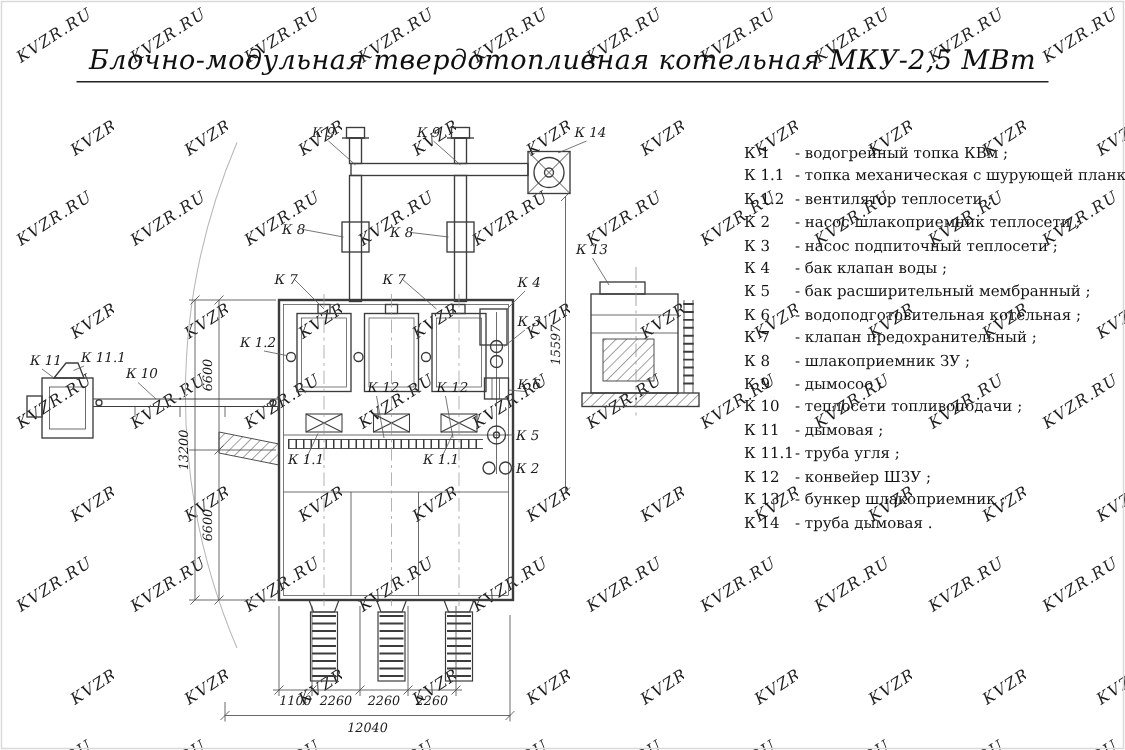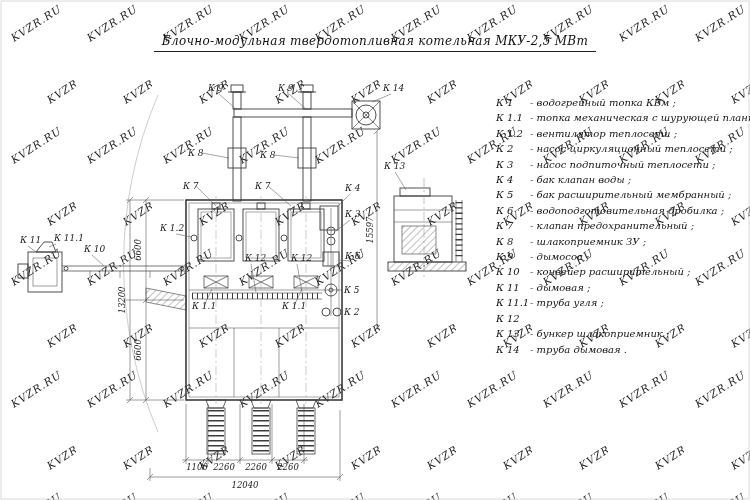--- a/index.html
+++ b/index.html
@@ -1,23 +1,23 @@
 <!DOCTYPE html>
 <html><head>
 <meta charset="utf-8">
 <style>
   html,body{margin:0;padding:0;background:#fff;}
   .sheet{position:relative;width:750px;height:500px;background:#fff;overflow:hidden;
          font-family:"DejaVu Serif",serif;color:#111;}
   .sheet svg{position:absolute;left:0;top:0;}
   .title-wrap{position:absolute;top:30px;left:0;width:100%;text-align:center;z-index:5;}
-  .title-wrap span{display:inline-block;font-style:italic;font-size:12px;letter-spacing:.3px;
+  .title-wrap span{display:inline-block;font-style:italic;font-size:18px;letter-spacing:.3px;
          color:#101010;border-bottom:1.3px solid #222;padding:0 8px 3px;}
   .legend{position:absolute;left:496px;top:95px;width:252px;z-index:5;}
-  .legend .row{display:flex;font-style:italic;font-size:10px;line-height:15.4px;color:#141414;}
+  .legend .row{display:flex;font-size:10px;line-height:15.4px;color:#141414;}
   .legend .k{flex:0 0 34px;white-space:nowrap;}
   .legend .d{flex:1;white-space:nowrap;}
   text{font-family:"DejaVu Serif",serif;font-style:italic;fill:#1c1c1c;}
   .lbl{font-size:9px;}
   .dim{font-size:8.5px;}
 </style>
 </head>
 <body>
 
 <div class="sheet">
@@ -293,64 +293,65 @@
     <div class="row">
         <span class="k">К 1.1</span>
         <span class="d">-  топка механическая с шурующей планкой ;</span>
       </div>
     <div class="row">
         <span class="k">К 1.2</span>
         <span class="d">-  вентилятор теплосети ;</span>
       </div>
     <div class="row">
         <span class="k">К 2</span>
-        <span class="d">-  насос циркуляционный теплосети ;</span>
+        <span class="d">-  насос шлакоприемник теплосети ;</span>
       </div>
     <div class="row">
         <span class="k">К 3</span>
         <span class="d">-  насос подпиточный теплосети ;</span>
       </div>
     <div class="row">
         <span class="k">К 4</span>
         <span class="d">-  бак клапан воды ;</span>
       </div>
     <div class="row">
         <span class="k">К 5</span>
         <span class="d">-  бак расширительный мембранный ;</span>
       </div>
     <div class="row">
         <span class="k">К 6</span>
-        <span class="d">-  водоподготовительная дробилка ;</span>
+        <span class="d">-  водоподготовительная котельная ;</span>
       </div>
     <div class="row">
         <span class="k">К 7</span>
         <span class="d">-  клапан предохранительный ;</span>
       </div>
     <div class="row">
         <span class="k">К 8</span>
         <span class="d">-  шлакоприемник ЗУ ;</span>
       </div>
     <div class="row">
         <span class="k">К 9</span>
         <span class="d">-  дымосос ;</span>
       </div>
     <div class="row">
         <span class="k">К 10</span>
-        <span class="d">-  конвейер расширительный ;</span>
+        <span class="d">-  теплосети топливоподачи ;</span>
       </div>
     <div class="row">
         <span class="k">К 11</span>
         <span class="d">-  дымовая ;</span>
       </div>
     <div class="row">
         <span class="k">К 11.1</span>
         <span class="d">-  труба угля ;</span>
       </div>
     <div class="row">
         <span class="k">К 12</span>
+        <span class="d">-  конвейер ШЗУ ;</span>
       </div>
     <div class="row">
         <span class="k">К 13</span>
         <span class="d">-  бункер шлакоприемник ;</span>
       </div>
     <div class="row">
         <span class="k">К 14</span>
         <span class="d">-  труба дымовая .</span>
       </div>
   </div>

